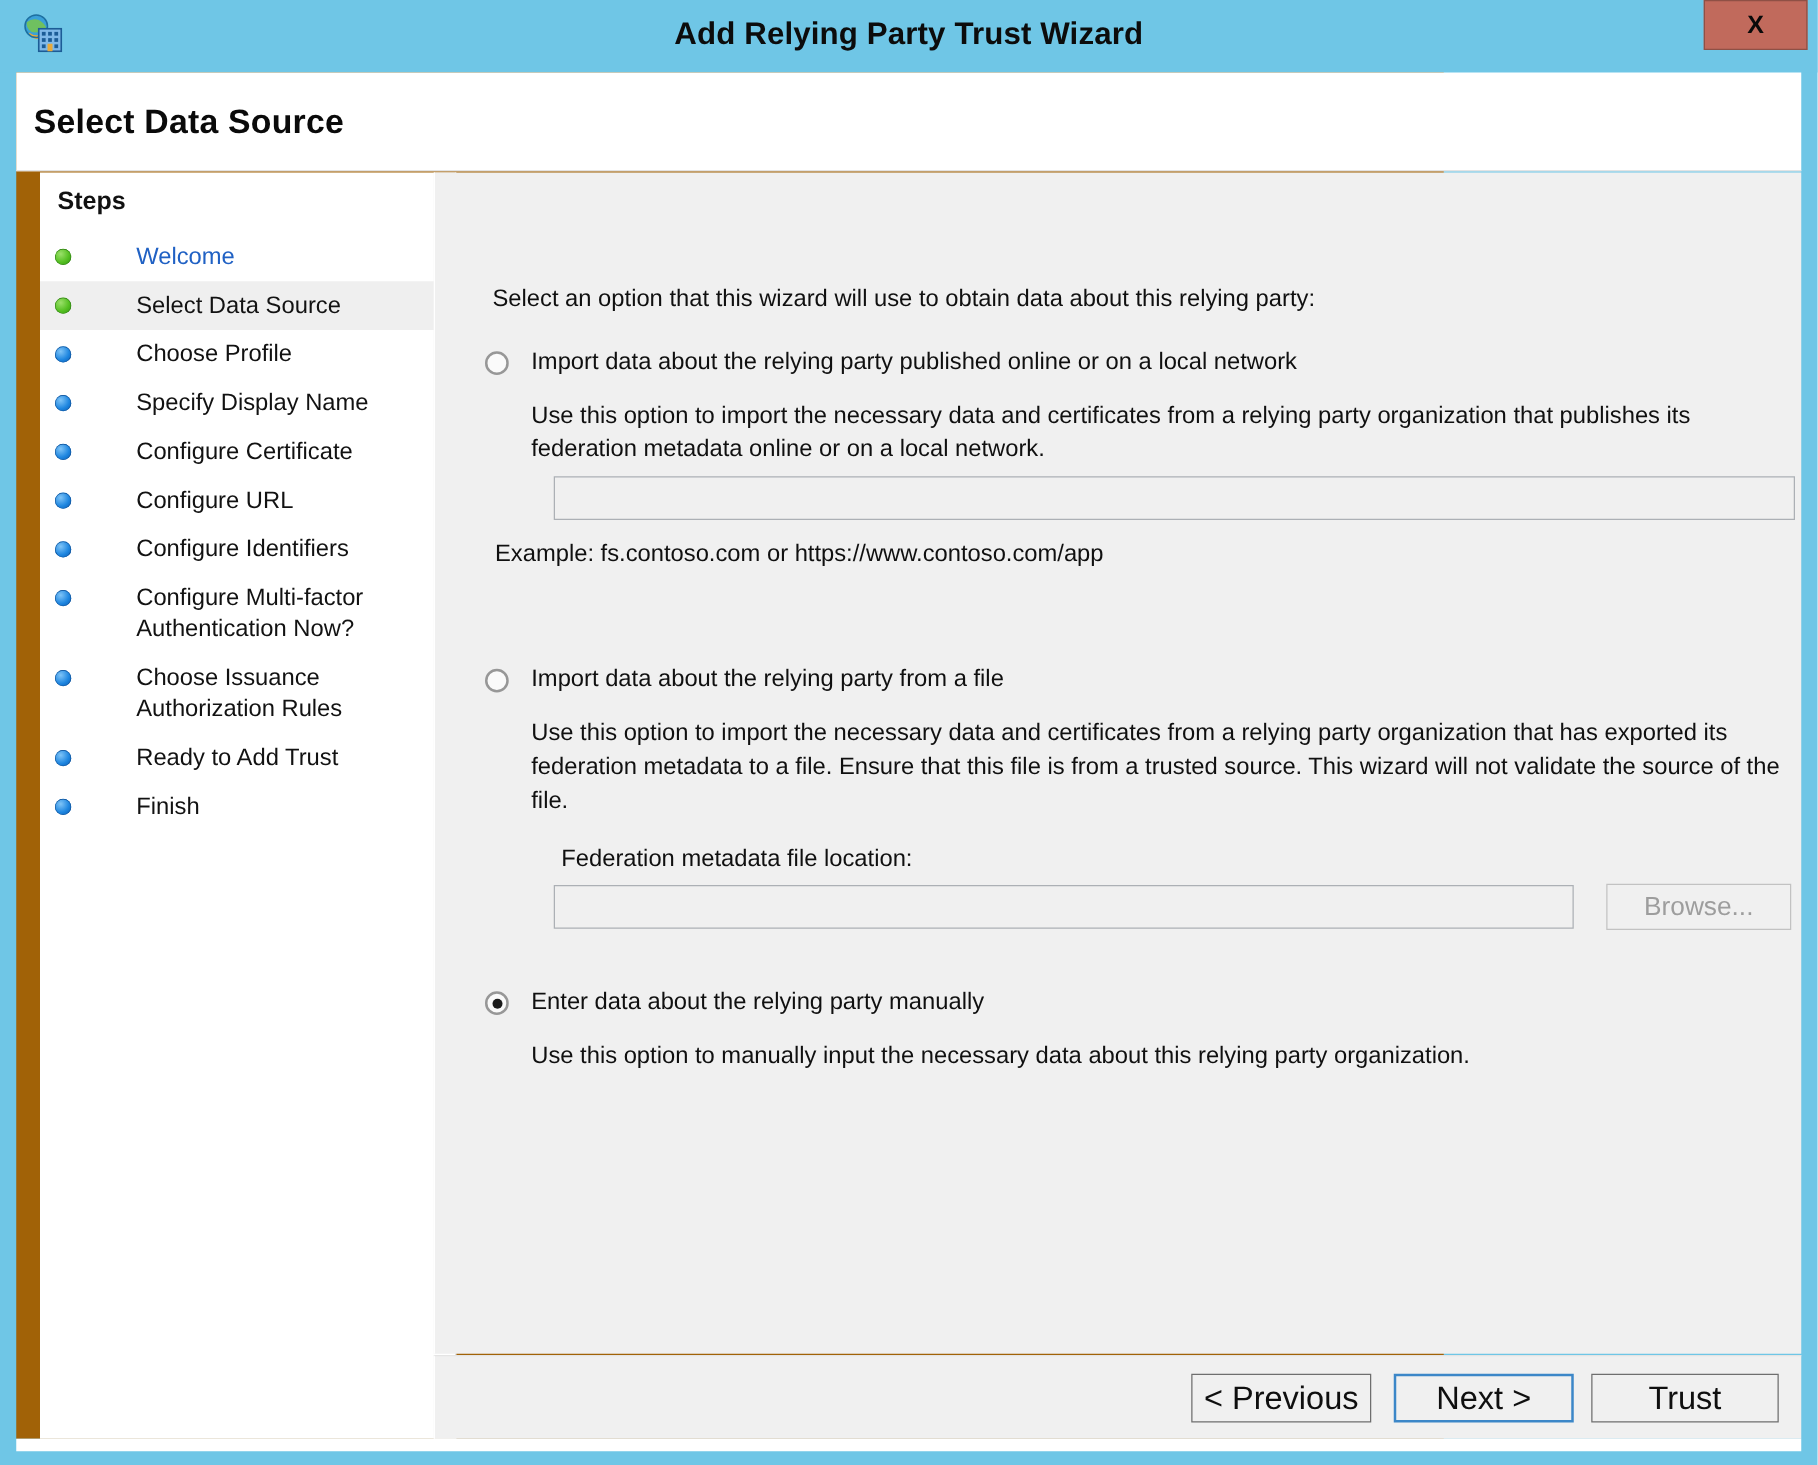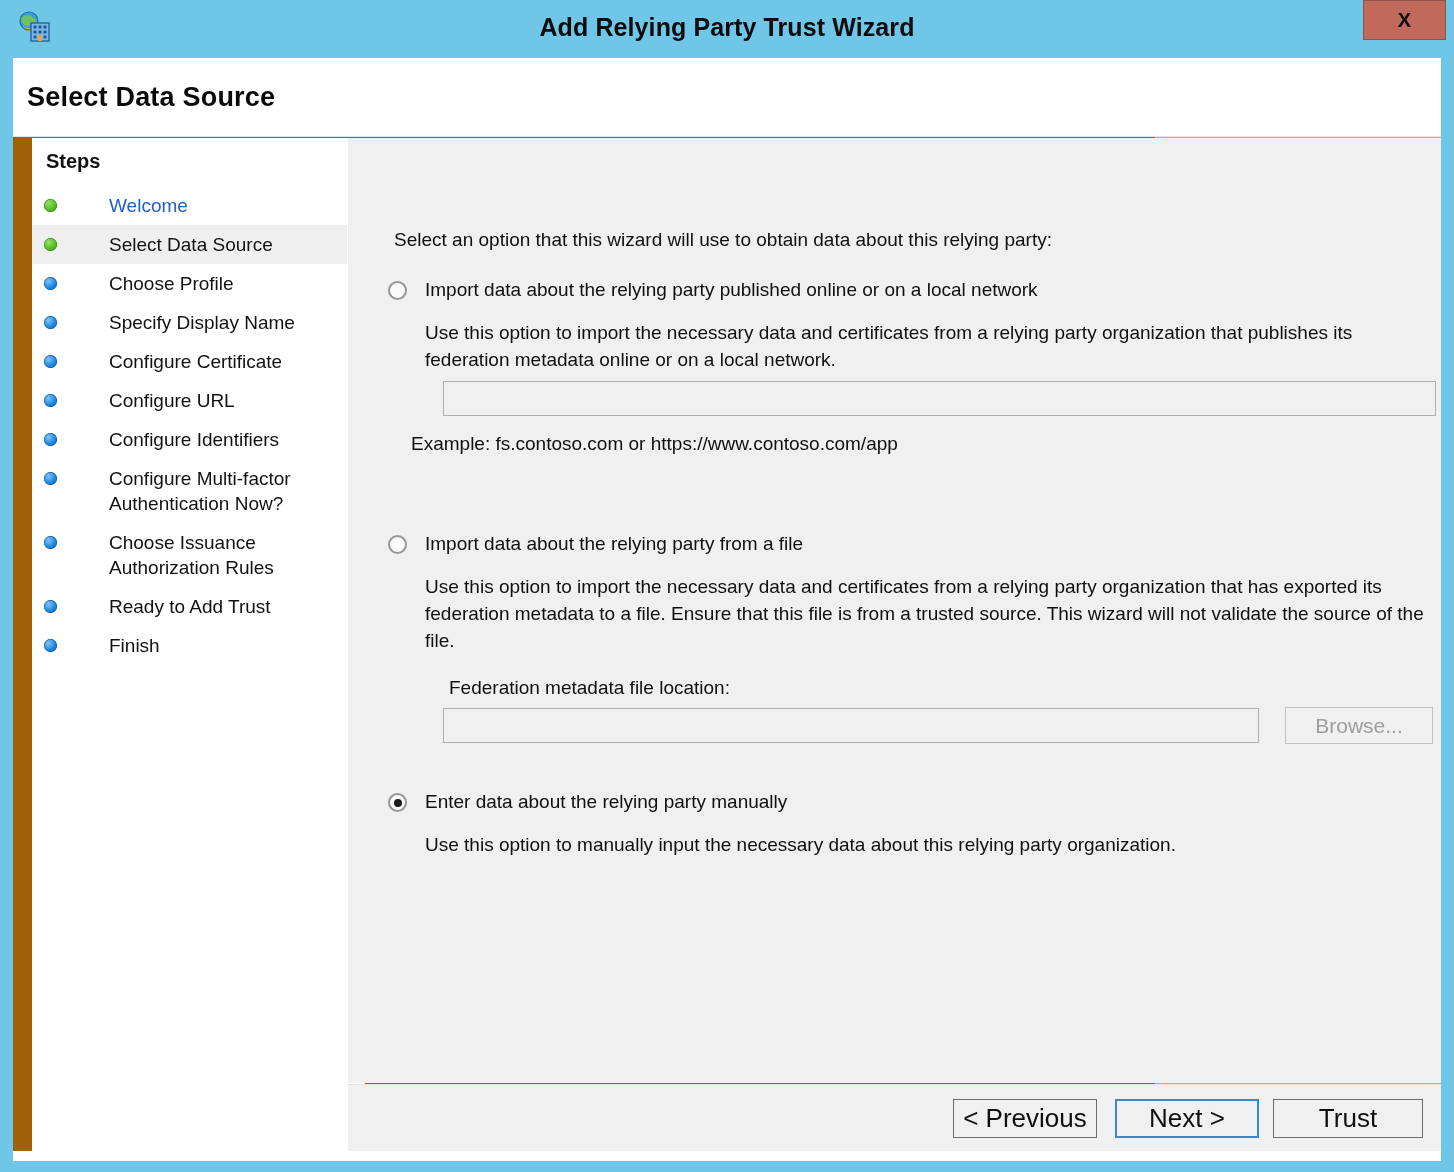--- a/index.html
+++ b/index.html
@@ -235,21 +235,21 @@
     font-family: "Liberation Sans", sans-serif;
     font-size: 18px;
     color: #101010;
     padding: 0 6px;
     outline: none;
   }
   #metadata-address-input { width: 993px; }
   #metadata-file-input { width: 816px; }
 
   .example-text {
-    margin-left: 63px;
+    margin-left: 48px;
     margin-top: 17px;
     font-size: 19px;
     color: #101010;
   }
 
   #browse-button {
     margin-left: 26px;
     width: 148px;
     height: 37px;
     background: #F0F0F0;

